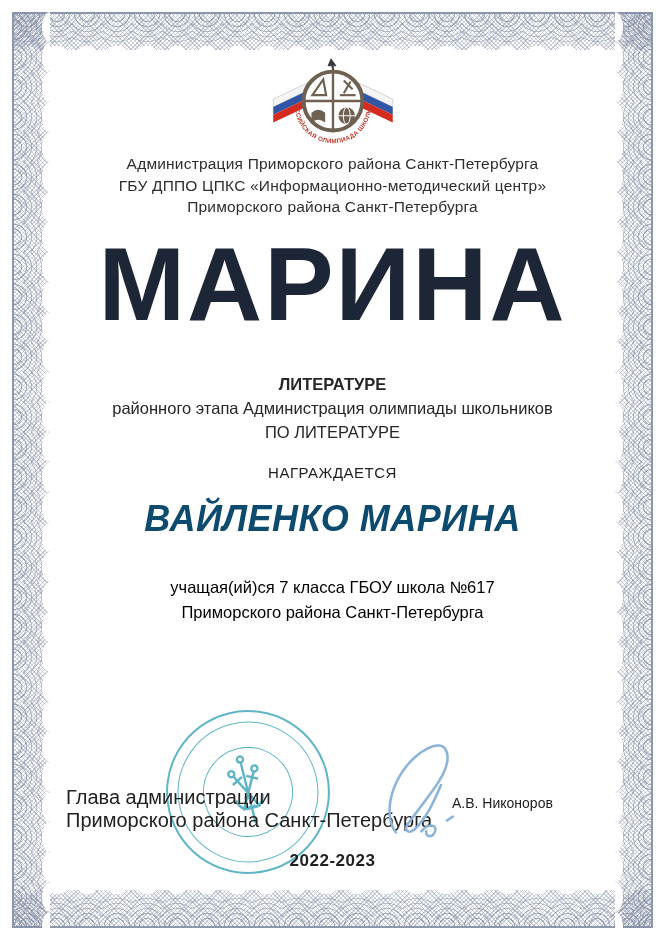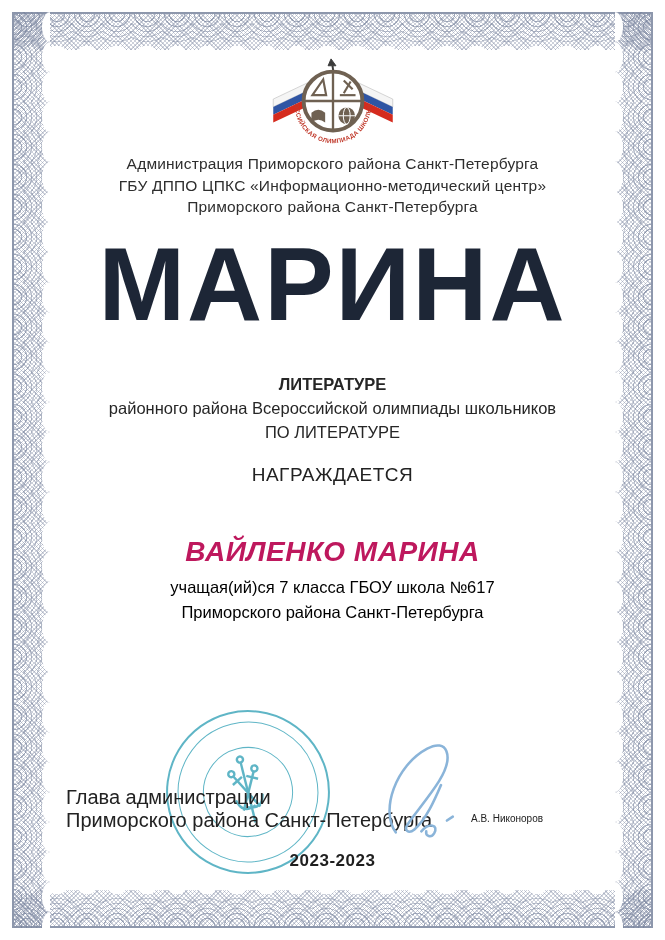--- a/index.html
+++ b/index.html
@@ -82,27 +82,27 @@
     background-size:9px 30px;}
 
   
   .abs{position:absolute;}
   .center{left:50px;right:50px;text-align:center;}
   .emblem{top:54px;left:50%;transform:translateX(-50%);width:128px;height:98px;}
   .org{top:153px;font-size:15.5px;line-height:21.5px;font-weight:500;color:#2e2e2e;letter-spacing:.2px;}
   .title{top:228px;font-size:104px;line-height:112px;font-weight:700;color:#1d2636;letter-spacing:2px;}
   .winner-block{top:372px;font-size:16.5px;line-height:24px;color:#262626;}
   .winner-block .b{font-weight:700;}
-  .awarded{top:464px;font-size:19px;font-weight:500;letter-spacing:.5px;color:#222;}
-  .recipient{top:536px;font-size:28px;font-weight:700;font-style:italic;letter-spacing:.5px;color:#be185d;}
+  .awarded{top:464px;font-size:15px;font-weight:500;letter-spacing:.5px;color:#222;}
+  .recipient{top:498px;font-size:36px;font-weight:700;font-style:italic;letter-spacing:.5px;color:#0c4a6e;}
   .school{top:575px;font-size:16.5px;line-height:24.5px;color:#000000;}
   .stamp{top:706px;left:162px;width:172px;height:172px;transform:rotate(-14deg);opacity:.82;z-index:1;}
   .sign-title{top:786px;left:66px;text-align:left;font-size:20px;line-height:23px;font-weight:500;color:#222;z-index:2;}
   .signature{top:733px;left:378px;width:128px;height:115px;z-index:2;}
-  .sign-name{top:795px;left:471px;text-align:left;font-size:10px;font-weight:500;color:#222;z-index:2;margin-top:18px;}
+  .sign-name{top:795px;left:452px;text-align:left;font-size:14px;font-weight:500;color:#222;z-index:2;}
   .season{top:851px;font-size:17px;font-weight:700;letter-spacing:.5px;color:#1f1f1f;z-index:2;}
 </style>
 </head>
 <body>
 
 <div class="frame">
   <div class="lace lace-h lace-top"></div>
   <div class="lace lace-h lace-bottom"></div>
   <div class="lace lace-v lace-left"></div>
   <div class="lace lace-v lace-right"></div>
@@ -158,21 +158,21 @@
 <div class="abs center org">
   <div>Администрация Приморского района Санкт-Петербурга</div>
   <div>ГБУ ДППО ЦПКС «Информационно-методический центр»</div>
   <div>Приморского района Санкт-Петербурга</div>
 </div>
 
 <div class="abs center title">МАРИНА</div>
 
 <div class="abs center winner-block">
   <div class="b">ЛИТЕРАТУРЕ</div>
-  <div>районного района Всероссийской олимпиады школьников</div>
+  <div>районного этапа Администрация олимпиады школьников</div>
   <div>ПО ЛИТЕРАТУРЕ</div>
 </div>
 
 <div class="abs center awarded">НАГРАЖДАЕТСЯ</div>
 
 <div class="abs center recipient">ВАЙЛЕНКО МАРИНА</div>
 
 <div class="abs center school">
   <div>учащая(ий)ся 7 класса ГБОУ школа №617</div>
   <div>Приморского района Санкт-Петербурга</div>
@@ -219,13 +219,13 @@
 <svg class="abs signature" viewBox="0 0 130 115">
   <g stroke="#8ab4d9" stroke-width="2.6" fill="none" stroke-linecap="round">
     <path d="M18,100 C2,78 18,32 50,15 C70,4 78,22 62,48 C52,64 38,80 30,92 C26,98 31,102 37,97 C49,87 58,66 64,52"></path>
     <path d="M44,99 C52,90 62,92 57,101 C54,106 48,104 49,99"></path>
     <path d="M70,88 L76,84"></path>
   </g>
 </svg>
 
 <div class="abs sign-name">А.В. Никоноров</div>
 
-<div class="abs center season">2023-2023</div>
+<div class="abs center season">2022-2023</div>
 
 </body></html>

